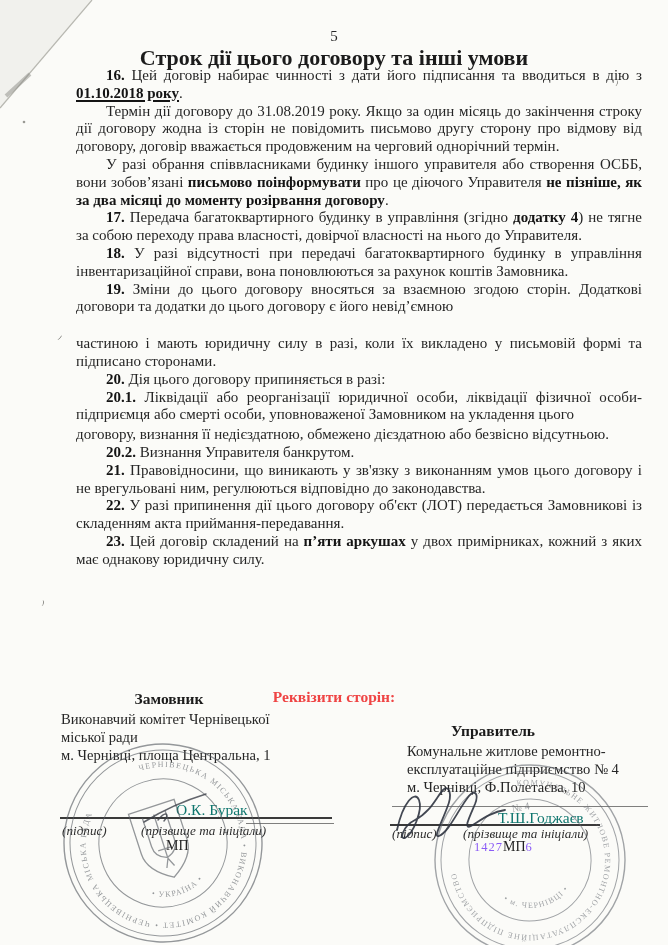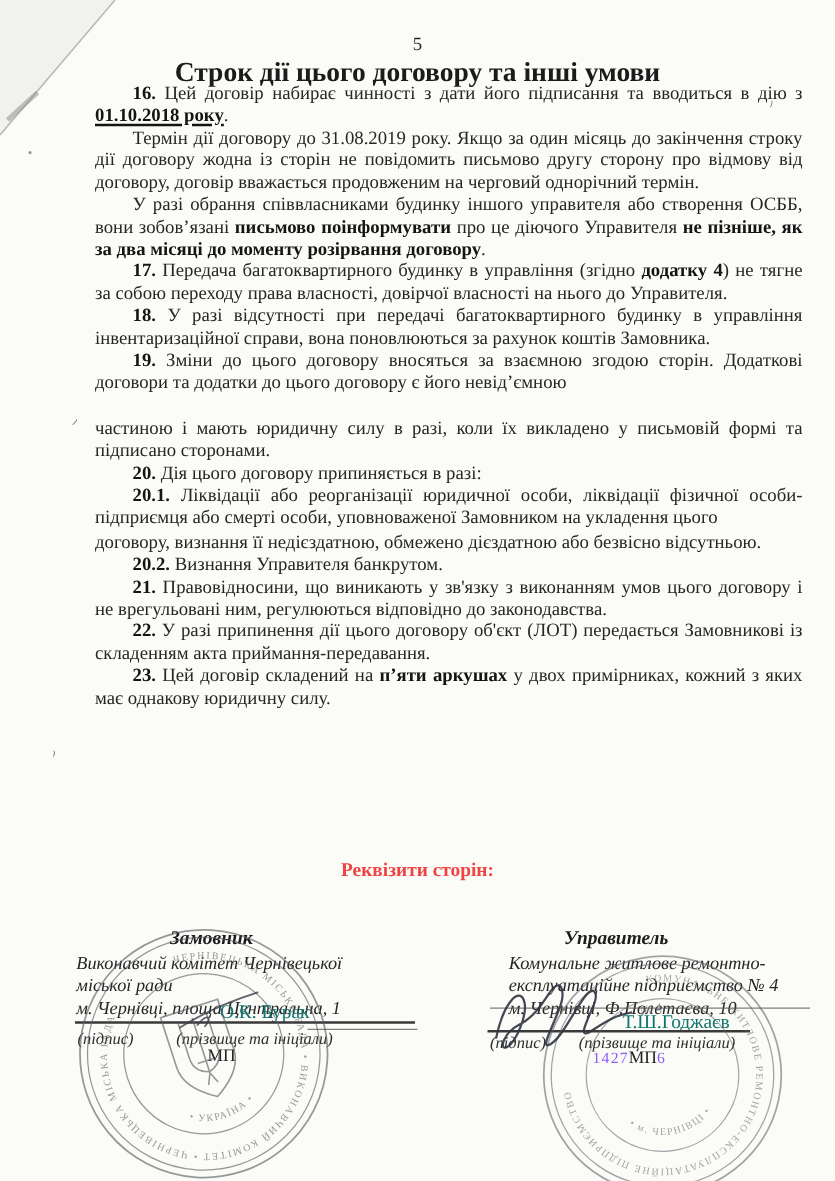--- a/index.html
+++ b/index.html
@@ -17,25 +17,25 @@
   
   .body-text{position:absolute;left:76px;top:67px;width:566px;font-size:15px;line-height:17.8px;text-align:justify;}
   .body-text p{margin:0;text-indent:30px;}
   .body-text p.noindent{text-indent:0;}
   .body-text p.gapped{margin-top:19px;}
   .body-text p.minigap{margin-top:2px;}
   .b{font-weight:bold;color:#141414;}
   .u{text-decoration:underline;text-decoration-thickness:1.5px;text-underline-offset:2px;}
   
   .req-title{position:absolute;top:688px;left:0;width:668px;text-align:center;font-weight:bold;font-size:15.5px;color:#ef4444;}
-  .col{position:absolute;top:742px;font-style:italic;}
+  .col{position:absolute;top:690px;}
   .col-left{left:61px;width:216px;}
   .col-right{left:407px;width:238px;}
   .col-head{font-weight:bold;font-size:15.5px;text-align:center;color:#1b1b1b;}
-  .col-right .col-head{width:172px;}
+  .col-right .col-head{width:172px;margin-top:32px;}
   .col-body{margin-top:3px;font-size:14.6px;line-height:17.8px;white-space:pre-line;}
   
   .rule{position:absolute;background:#3a3a3a;height:1.5px;}
   .rule.faint{height:1.2px;background:#555;opacity:.75;}
   .sig-name{position:absolute;font-size:15.5px;color:#0f766e;white-space:nowrap;}
   .sig-label{position:absolute;font-style:italic;font-size:13.2px;color:#2e2e2e;white-space:nowrap;}
   .mp{position:absolute;font-size:14px;color:#222;}
   .stamp-digit{color:#8b5cf6;font-size:12.5px;letter-spacing:1px;}
   svg.overlay{position:absolute;pointer-events:none;}
   

